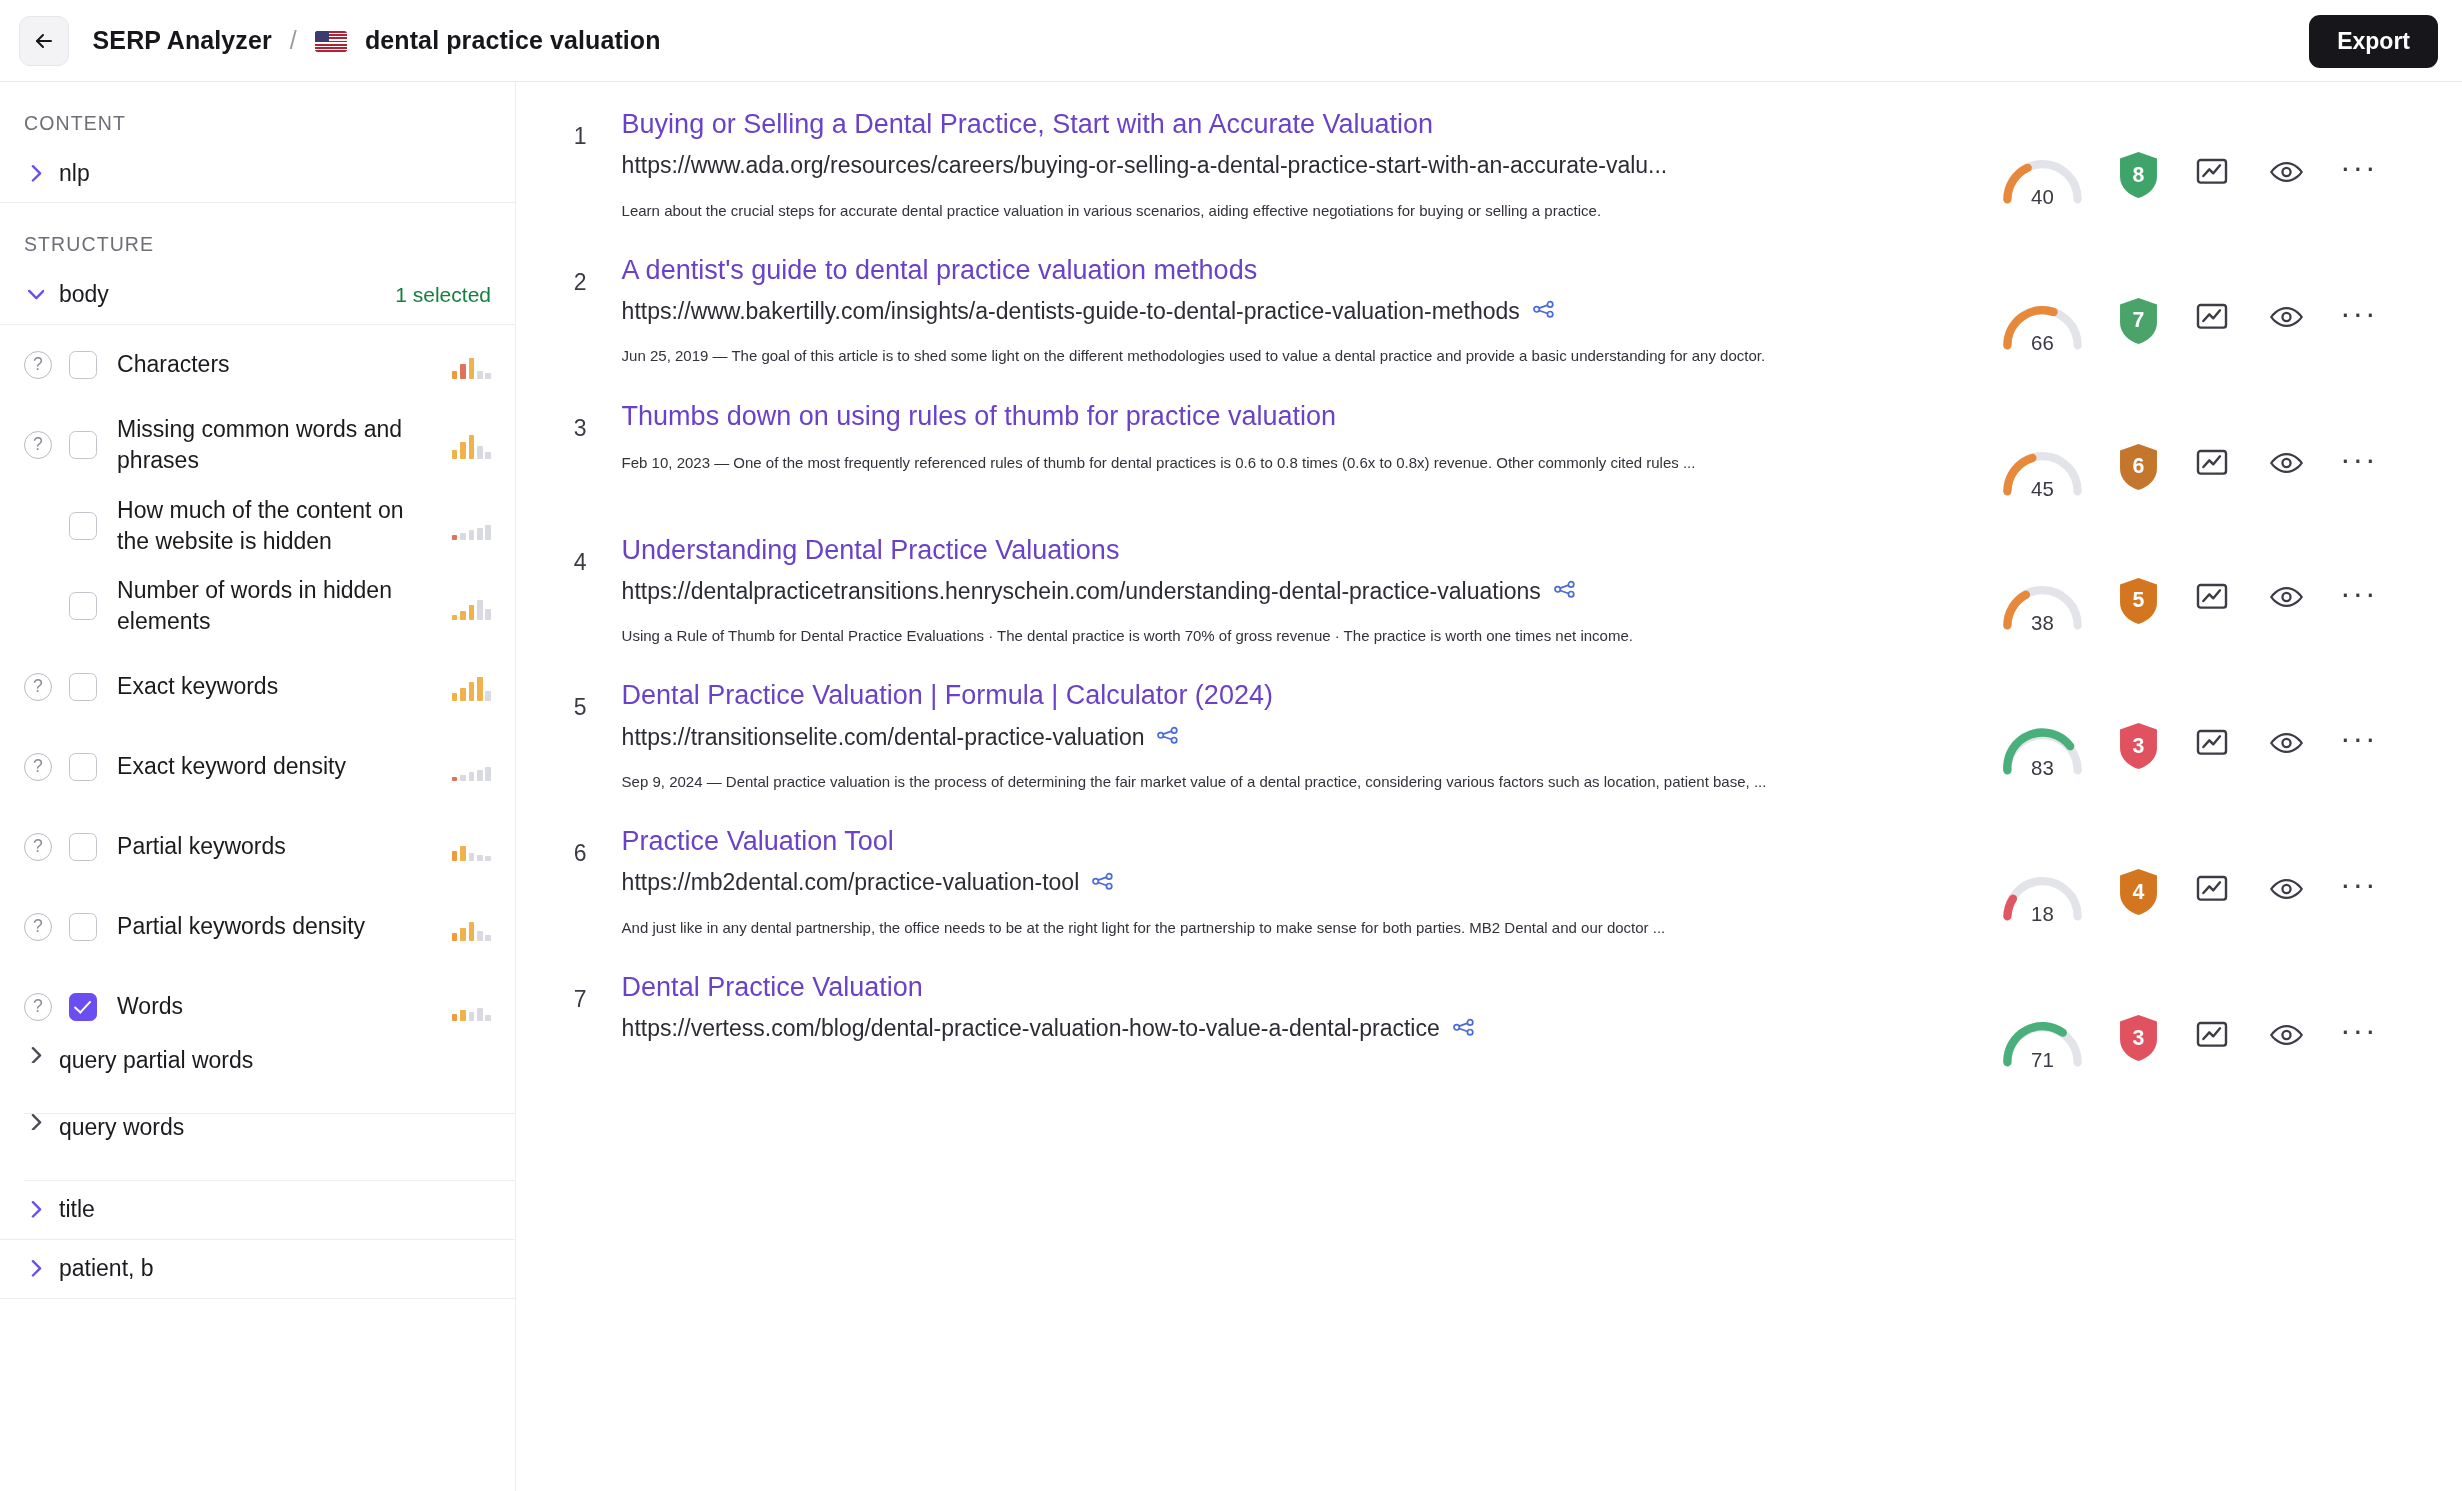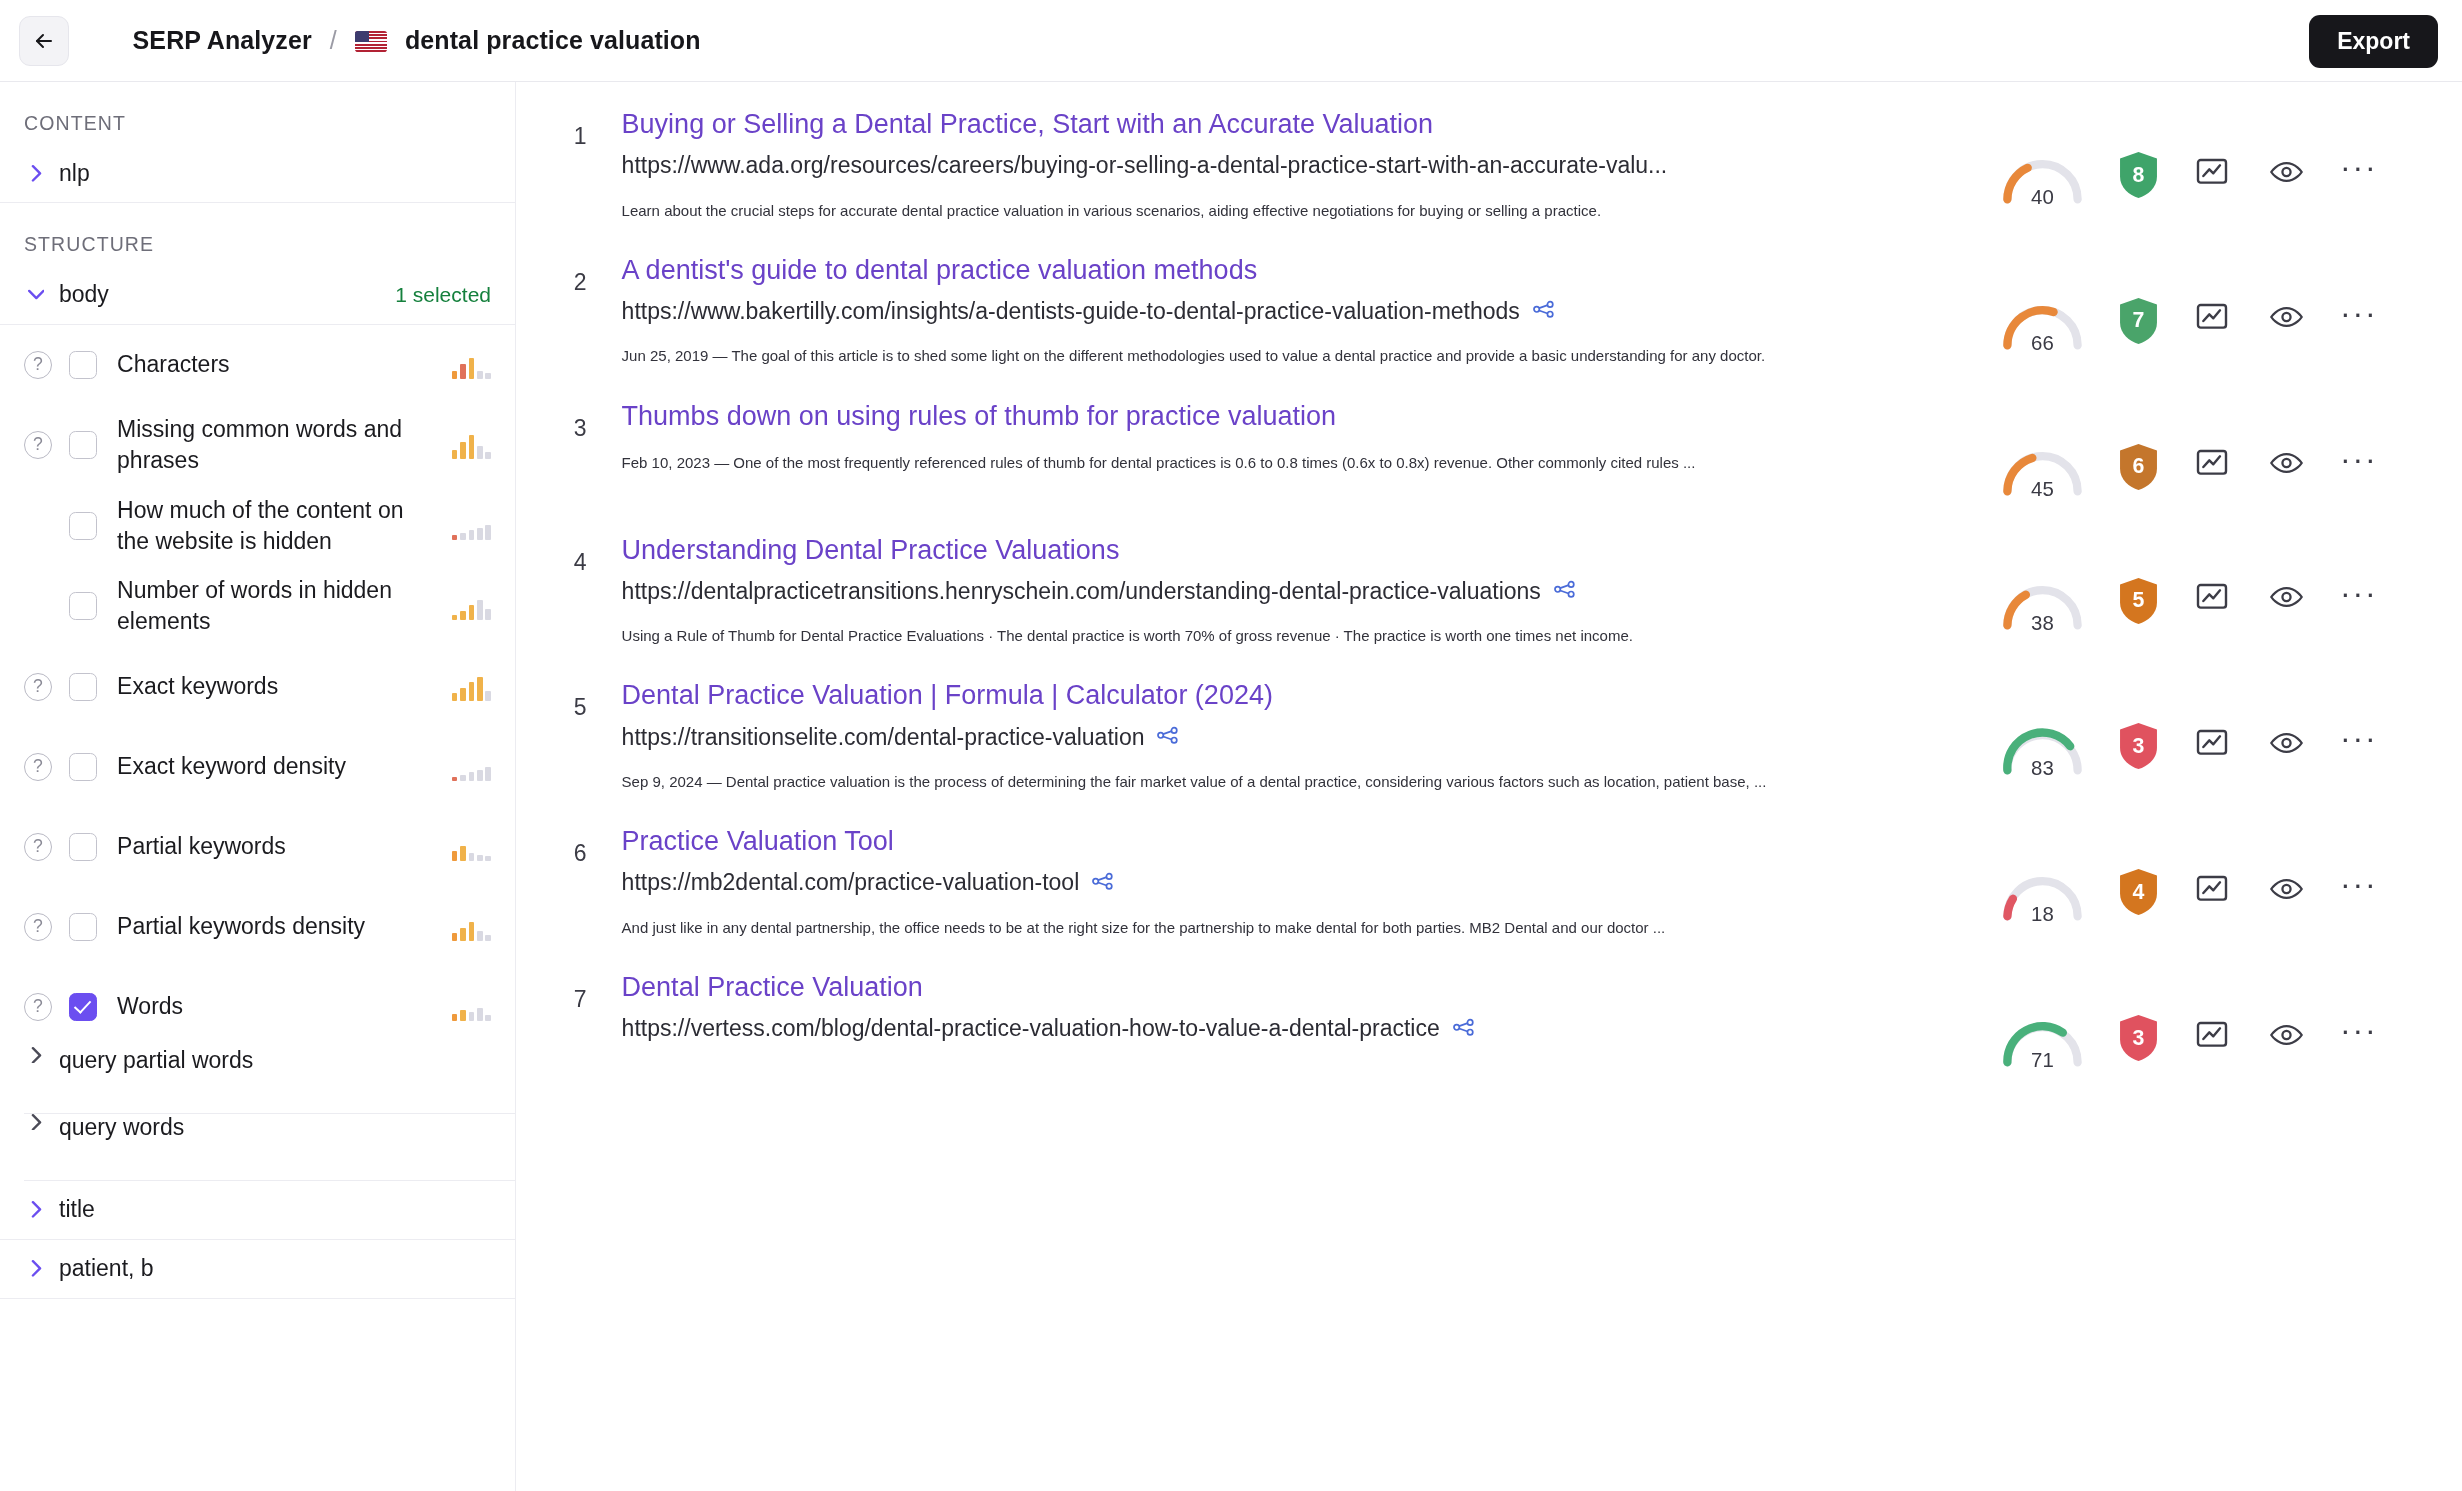--- a/index.html
+++ b/index.html
@@ -14,21 +14,20 @@
   }
 
   
   .header {
     height: 82px;
     display: flex;
     align-items: center;
     padding: 0 24px 0 18.6px;
     border-bottom: 0.9px solid #e9e9ee;
     position: relative;
-    gap: 40px;
   }
   .back-btn {
     width: 50px; height: 50px;
     border-radius: 11px;
     background: #f3f3f6;
     border: 0.9px solid #e6e6ec;
     display: flex; align-items: center; justify-content: center;
     cursor: pointer;
     flex: 0 0 auto;
   }
@@ -702,21 +701,21 @@
           <span class="sitelink-icon">
             <svg width="22" height="18.6" viewBox="0 0 18 14" fill="none" stroke="#4a6bd8" stroke-width="1.4">
               <circle cx="14" cy="3" r="2.2"></circle>
                 <circle cx="14" cy="11" r="2.2"></circle>
                 <circle cx="3" cy="7" r="2.2"></circle>
               <line x1="5" y1="6" x2="12" y2="3.6"></line>
                 <line x1="5" y1="8" x2="12" y2="10.4"></line>
             </svg>
           </span>
         </div>
-        <div class="rdesc">And just like in any dental partnership, the office needs to be at the right size for the partnership to make dental for both parties. MB2 Dental and our doctor ...</div>
+        <div class="rdesc">And just like in any dental partnership, the office needs to be at the right light for the partnership to make sense for both parties. MB2 Dental and our doctor ...</div>
       </div>
       <div class="metrics">
         <div class="gauge">
           <svg width="85" height="54" viewBox="0 0 92 58">
             <path d="M8 52 A38 38 0 0 1 84 52" fill="none" stroke="#e3e3ea" stroke-width="9" stroke-linecap="round"></path>
             <path d="M8 52 A38 38 0 0 1 14 33" fill="none" stroke="#e05763" stroke-width="9" stroke-linecap="round"></path>
           </svg>
           <div class="gnum">18</div>
         </div>
         <div class="shield">

